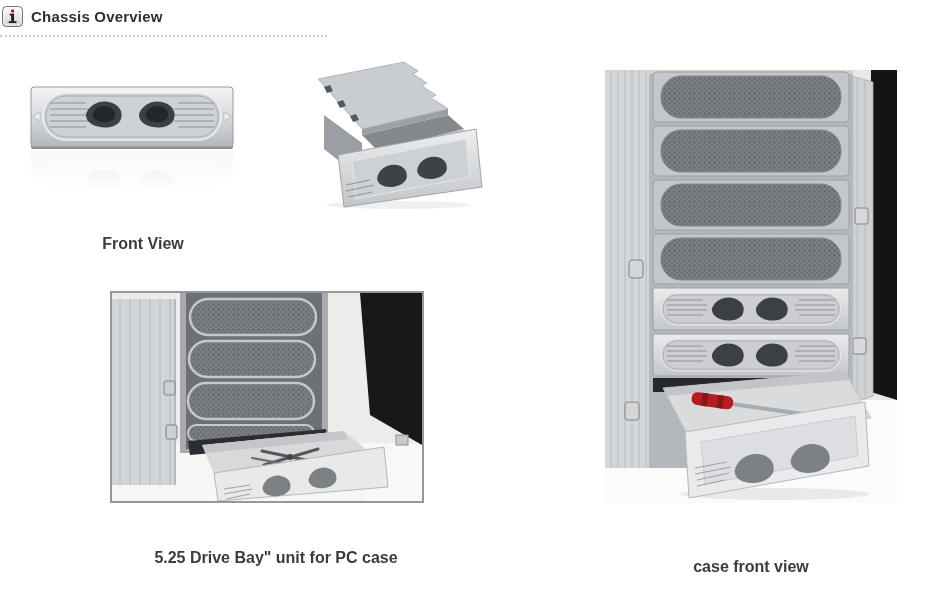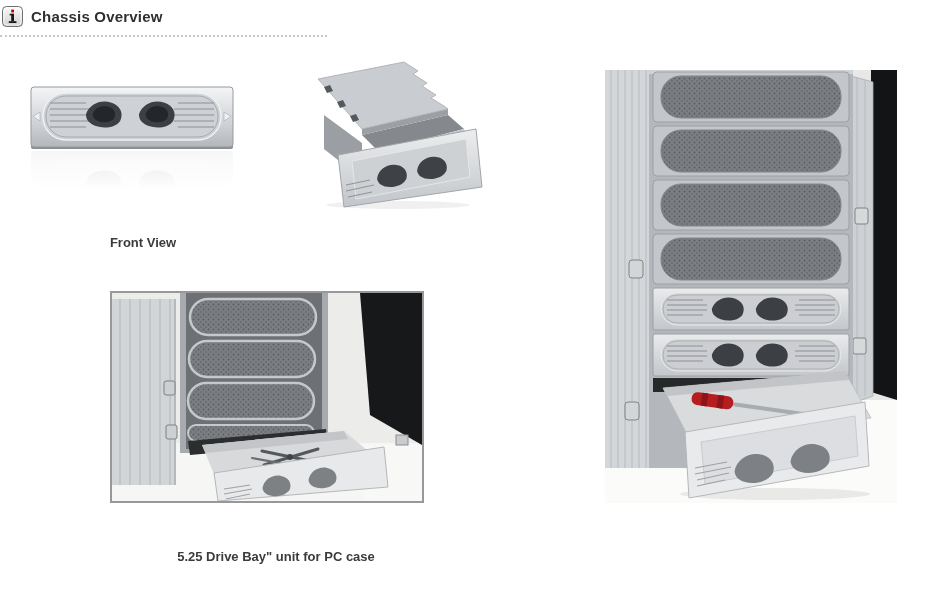--- a/index.html
+++ b/index.html
@@ -1,24 +1,24 @@
 <!DOCTYPE html>
 <html><head>
 <meta charset="utf-8">
 <style>
   html,body{margin:0;padding:0;background:#ffffff;}
-  #page{position:relative;width:939px;height:616px;background:#ffffff;overflow:hidden;
-        font-family:"Liberation Sans","DejaVu Sans",sans-serif;}
+  #page{position:relative;width:872px;height:616px;background:#ffffff;overflow:hidden;
+        font-family:"Liberation Sans","DejaVu Sans",sans-serif;padding-left:44px;}
   
   #hdr{position:absolute;left:2px;top:6px;display:flex;align-items:center;gap:8px;}
   #hdr .title{font-size:15px;font-weight:bold;color:#2f2f2f;letter-spacing:.2px;}
   #rule{position:absolute;left:0;top:35px;width:327px;height:0;border-top:2px dotted #c8c8c8;}
   
   .fig{position:absolute;}
-  .cap{position:absolute;font-size:13px;font-weight:bold;color:#3b3b3b;text-align:center;}
+  .cap{position:absolute;font-size:16px;font-weight:bold;color:#3b3b3b;text-align:center;}
   #fig1{left:30px;top:85px;}
   #cap1{left:43px;top:235px;width:200px;}
   #fig2{left:278px;top:55px;}
   #cap2{left:291px;top:235px;width:200px;}
   #fig3{left:110px;top:291px;width:310px;height:208px;border:2px solid #98989a;background:#ececea;}
   #cap3{left:120px;top:549px;width:312px;}
   #fig4{left:605px;top:70px;}
   #cap4{left:605px;top:558px;width:292px;}
   svg{display:block;}
 </style>
@@ -302,14 +302,15 @@
       <use href="#tear4" transform="translate(126,386) rotate(-9) scale(1.05)" fill="#7d8084"></use>
       <use href="#tear4" transform="translate(182,376) rotate(-9) scale(1.05)" fill="#7d8084"></use>
       <g stroke="#9ea1a5" stroke-width="1.2">
         <line x1="90" y1="398" x2="122" y2="392"></line>
         <line x1="90" y1="404" x2="126" y2="397"></line>
         <line x1="92" y1="410" x2="124" y2="403"></line>
         <line x1="92" y1="416" x2="120" y2="410"></line>
       </g>
     </svg>
   </div>
+  <div id="cap4" class="cap">case front view</div>
 
 </div>
 
 </body></html>

